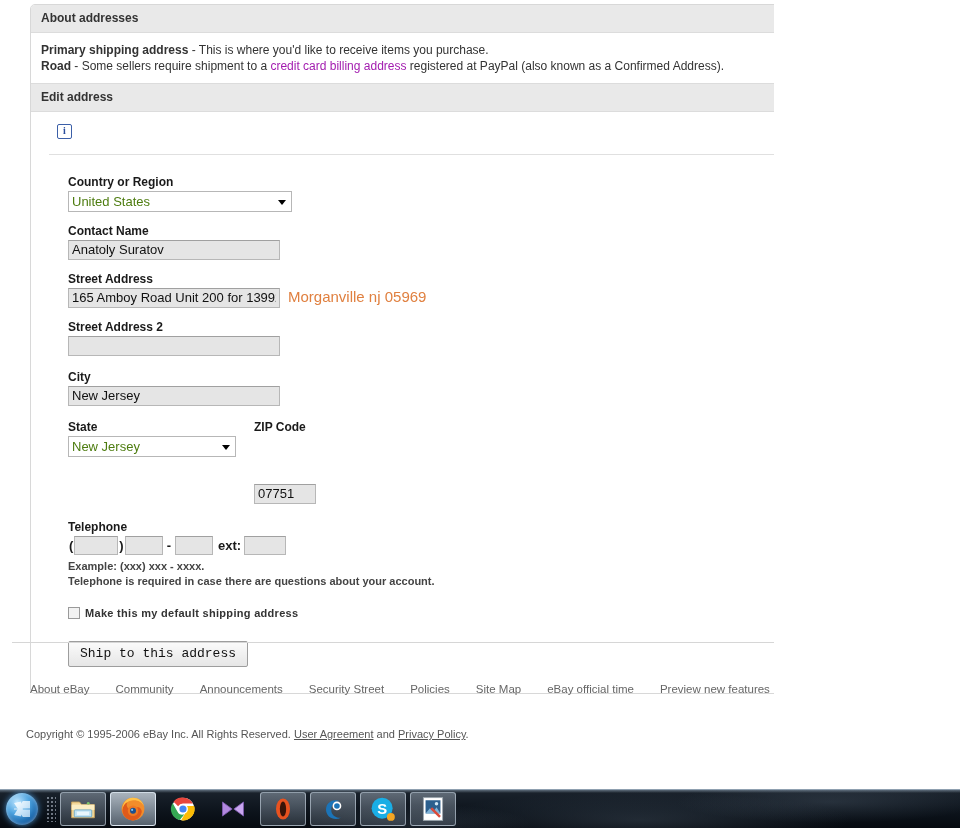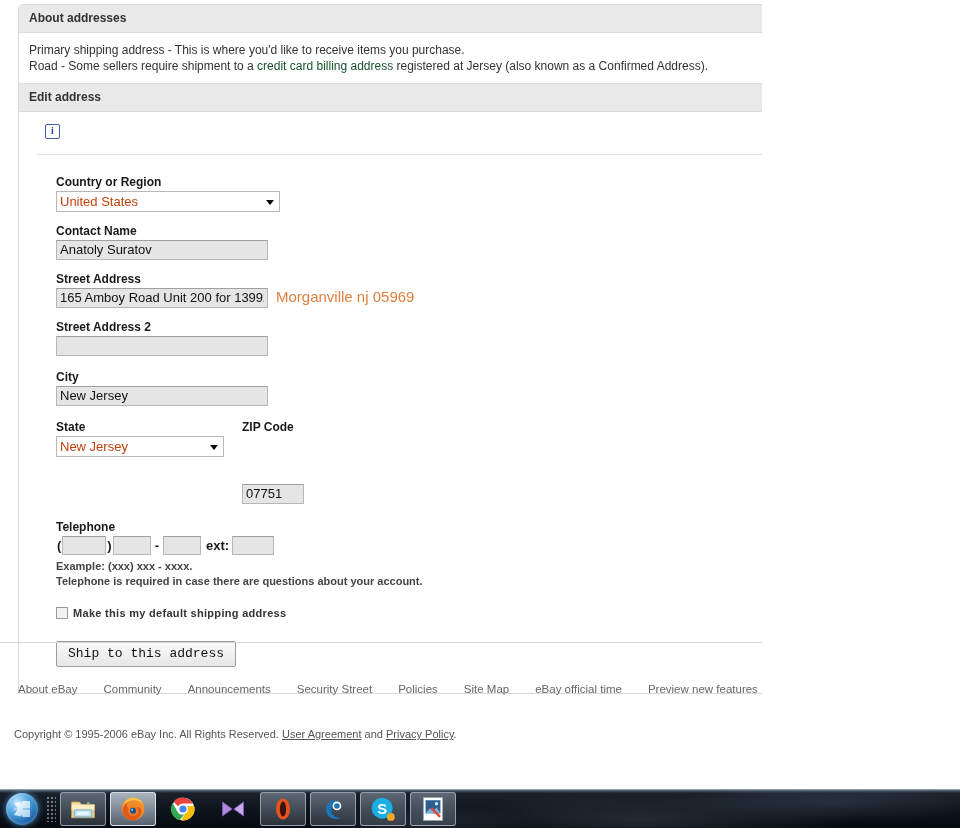--- a/index.html
+++ b/index.html
@@ -14,21 +14,21 @@
     background: #ffffff;
     font-family: "Liberation Sans", sans-serif;
     font-size: 12px;
     color: #333333;
     position: relative;
   }
 
   
   #page {
     position: absolute;
-    left: 0; top: 0;
+    left: 12px; top: 0;
     width: 762px;
     height: 789px;
     background: #ffffff;
     overflow: hidden;
   }
 
   
   .panel {
     position: absolute;
     left: 18px;
@@ -55,23 +55,23 @@
     border-top: none;
     border-radius: 4px 4px 0 0;
   }
 
   .about-body {
     padding: 9px 10px 9px 10px;
     line-height: 16px;
     font-size: 12px;
     color: #333333;
   }
-  .about-body .lbl { font-weight: normal; text-align: right; }
+  .about-body .lbl { font-weight: bold; text-align: right; }
   a.link {
-    color: #14532d;
+    color: #a21caf;
     text-decoration: none;
   }
 
   
   .notice {
     display: flex;
     align-items: flex-start;
     padding: 10px 12px 8px 12px;
   }
   .info-icon {
@@ -125,21 +125,21 @@
     background: #e5e5e5;
     height: 20px;
     line-height: 20px;
     padding: 0 3px;
     box-sizing: border-box;
     outline: none;
   }
   .sel {
     font-family: "Liberation Sans", sans-serif;
     font-size: 13px;
-    color: #c2410c;
+    color: #4d7c0f;
     border: 1px solid #b7b7b7;
     background: #ffffff;
     height: 21px;
     box-sizing: border-box;
     position: relative;
     padding: 0 3px;
     line-height: 19px;
     display: inline-block;
     cursor: default;
   }
@@ -331,21 +331,21 @@
 
   <div class="panel">
 
     <div class="section-header first">About addresses</div>
 
     <div class="about-body">
       <div>
         <span class="lbl">Primary shipping address</span><span> - This is where you'd like to receive items you purchase.</span>
       </div>
       <div>
-        <span class="lbl">Road</span><span> - Some sellers require shipment to a </span><a href="#" class="link">credit card billing address</a><span> registered at Jersey (also known as a Confirmed Address).</span>
+        <span class="lbl">Road</span><span> - Some sellers require shipment to a </span><a href="#" class="link">credit card billing address</a><span> registered at PayPal (also known as a Confirmed Address).</span>
       </div>
     </div>
 
     <div class="section-header">Edit address</div>
 
     <div class="notice">
       <div class="info-icon">i</div>
     </div>
 
     <div class="hr"></div>

